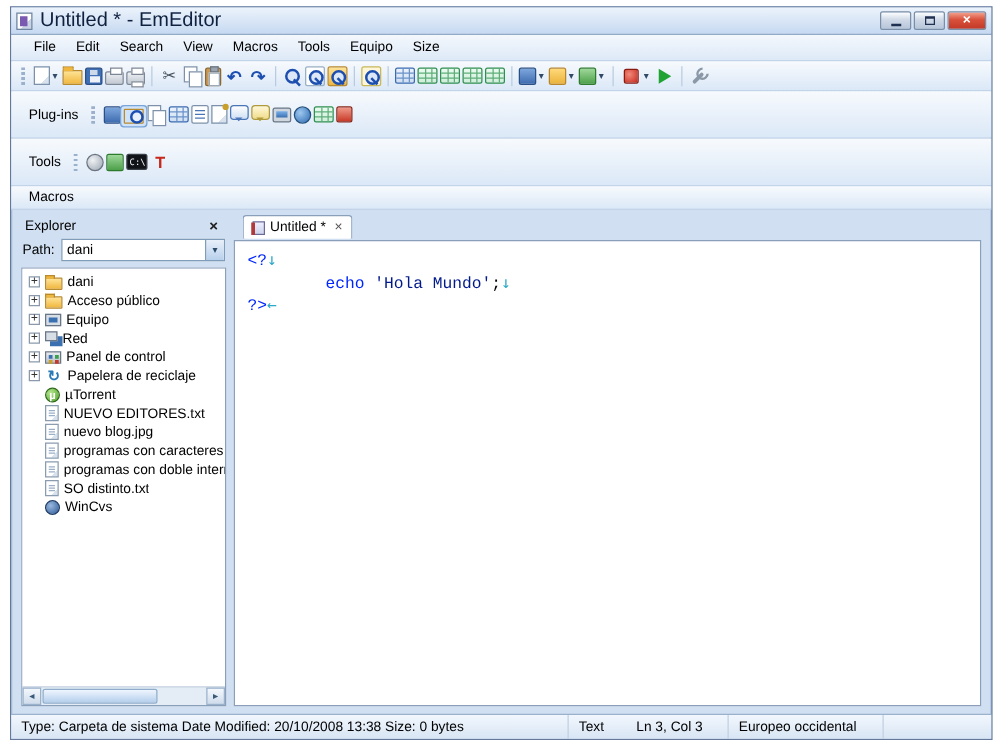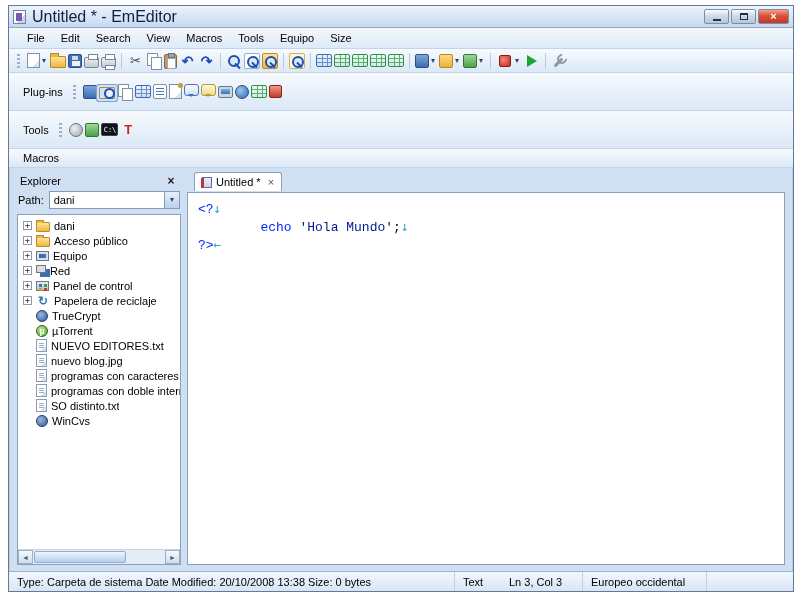--- a/index.html
+++ b/index.html
@@ -286,25 +286,20 @@
               <span class="ticon ti-control"></span>
               <span class="tlabel">Panel de control</span>
             </div>
             <div class="tree-row">
               <span class="expbox">+</span>
               <span class="ticon ti-recycle">↻</span>
               <span class="tlabel">Papelera de reciclaje</span>
             </div>
             <div class="tree-row">
               <span class="expspace"></span>
-              <span class="ticon ti-appblue"></span>
-              <span class="tlabel">TrueCrypt</span>
-            </div>
-            <div class="tree-row">
-              <span class="expspace"></span>
               <span class="ticon ti-utorrent">µ</span>
               <span class="tlabel">µTorrent</span>
             </div>
             <div class="tree-row">
               <span class="expspace"></span>
               <span class="ticon ti-file"></span>
               <span class="tlabel">NUEVO EDITORES.txt</span>
             </div>
             <div class="tree-row">
               <span class="expspace"></span>

